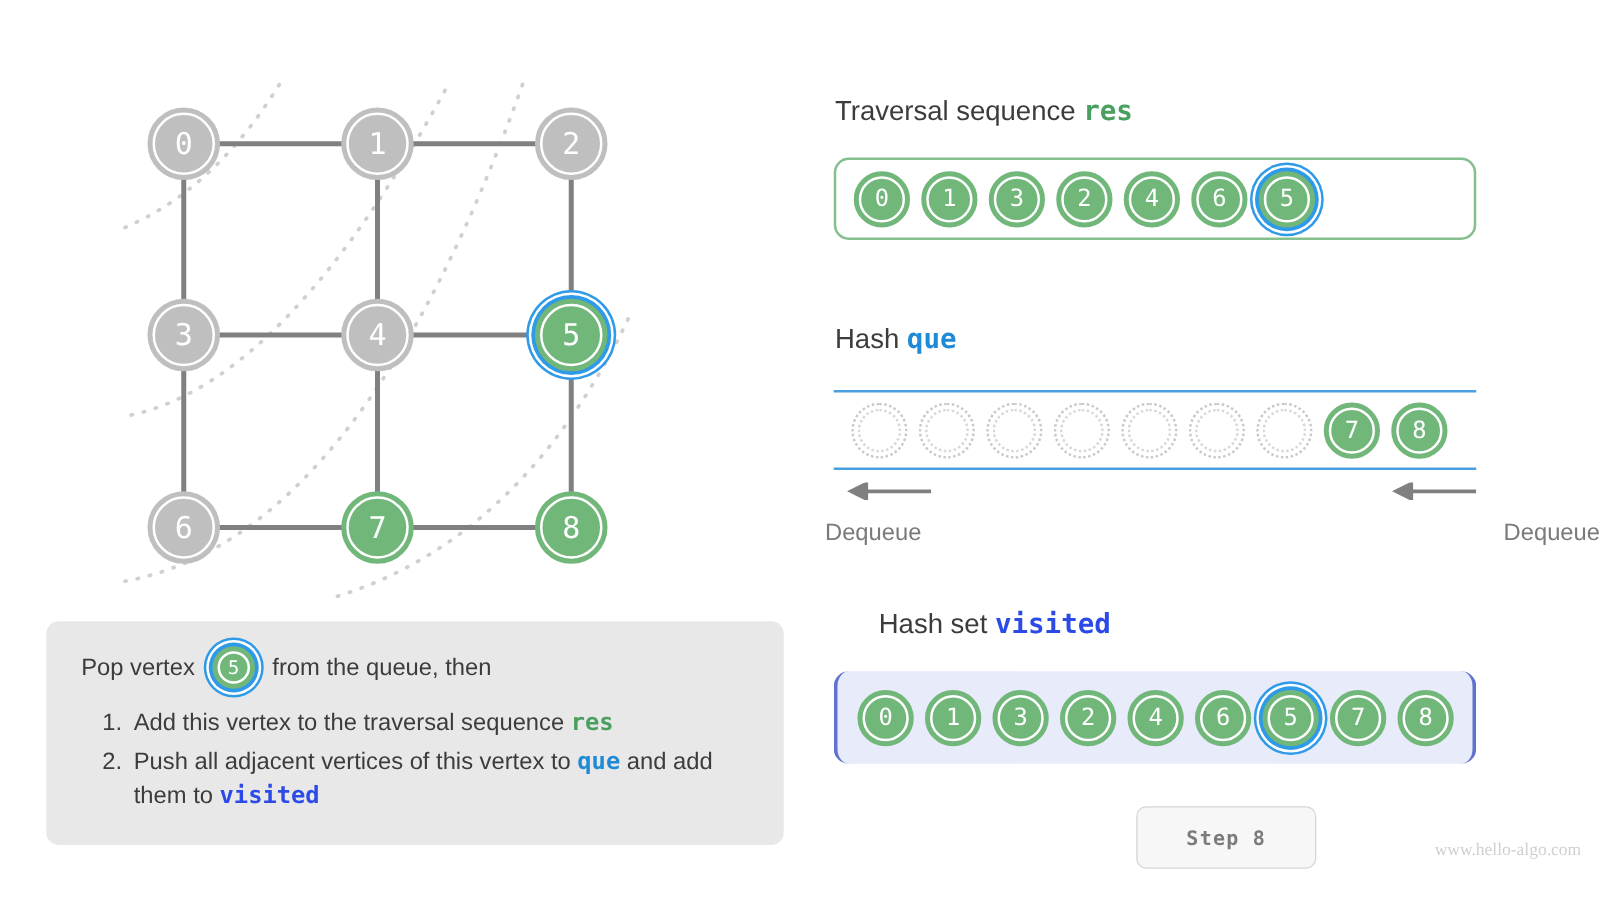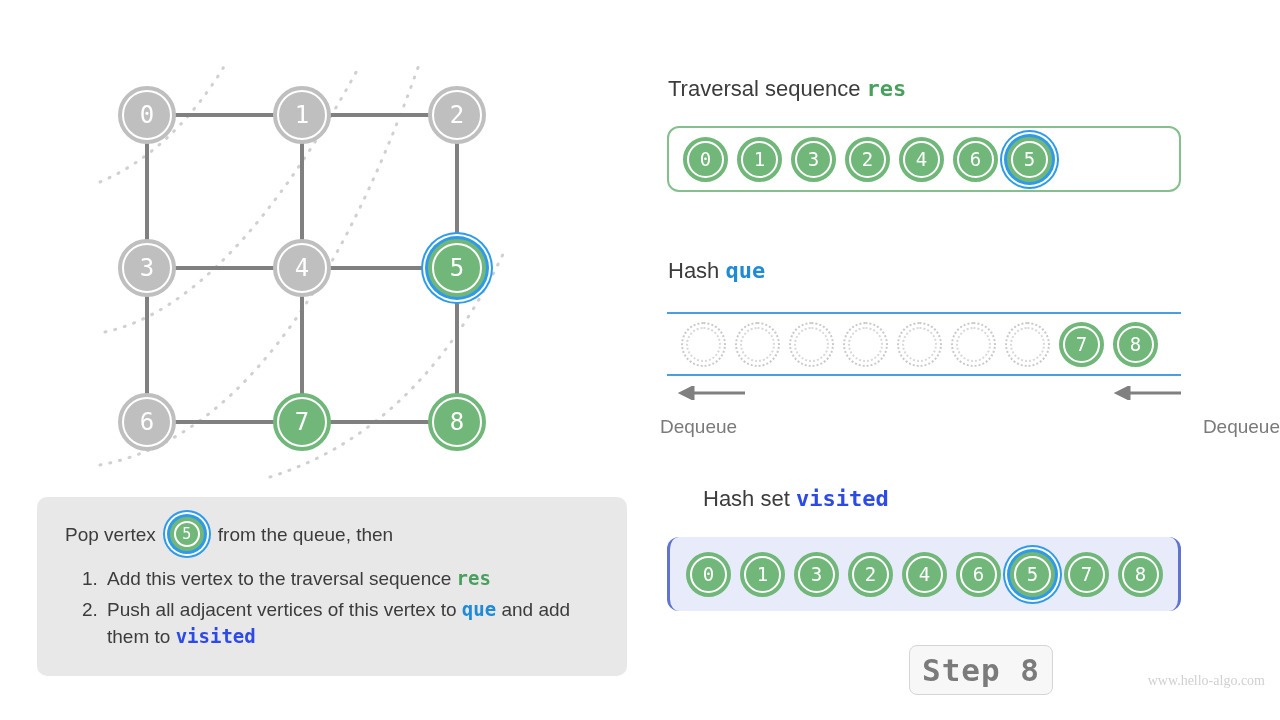--- a/index.html
+++ b/index.html
@@ -189,21 +189,21 @@
     width: 144px; height: 50px;
     box-sizing: border-box;
     background: #f7f7f7;
     border: 1.5px solid #d5d5d5;
     border-radius: 8px;
     display: flex;
     align-items: center;
     justify-content: center;
     font-family: "DejaVu Sans Mono", monospace;
     font-weight: bold;
-    font-size: 31px;
+    font-size: 16px;
     color: #7b7b7b;
     letter-spacing: 1px;
   }
   #watermark {
     position: absolute;
     right: 15px; top: 673px;
     font-family: Liberation Serif, serif;
     font-size: 14px;
     color: #d0d0d0;
     white-space: nowrap;

